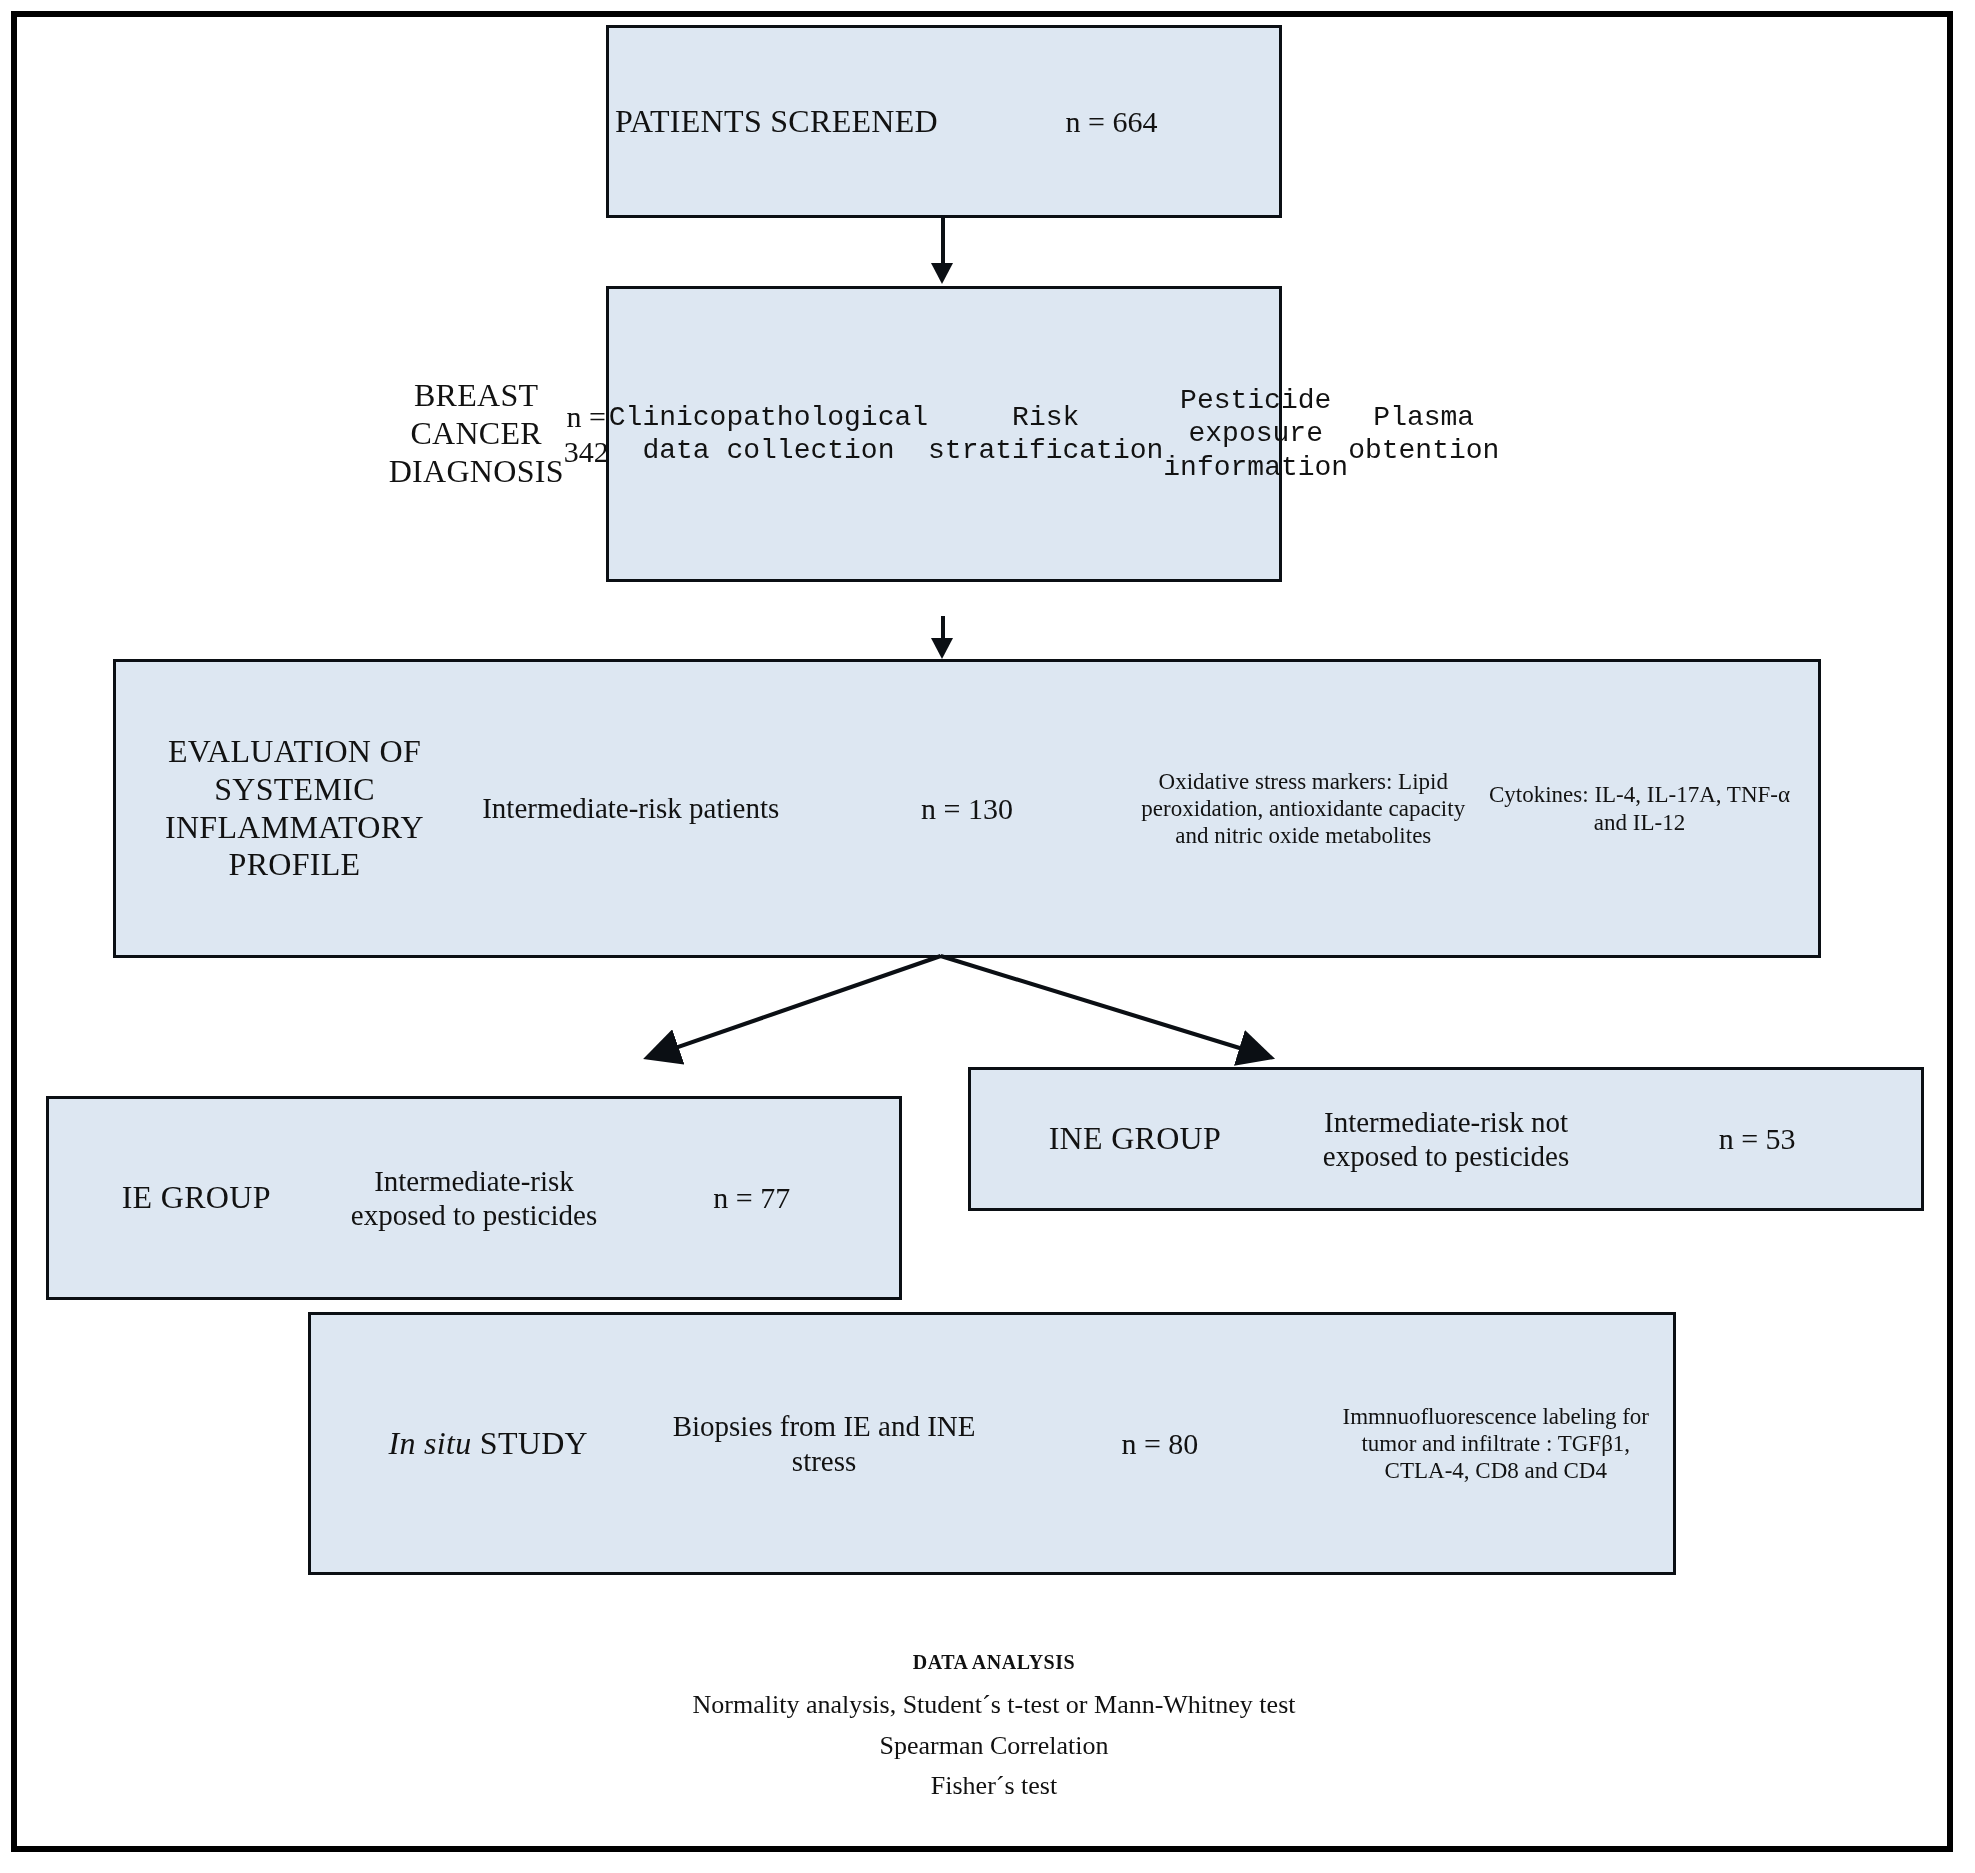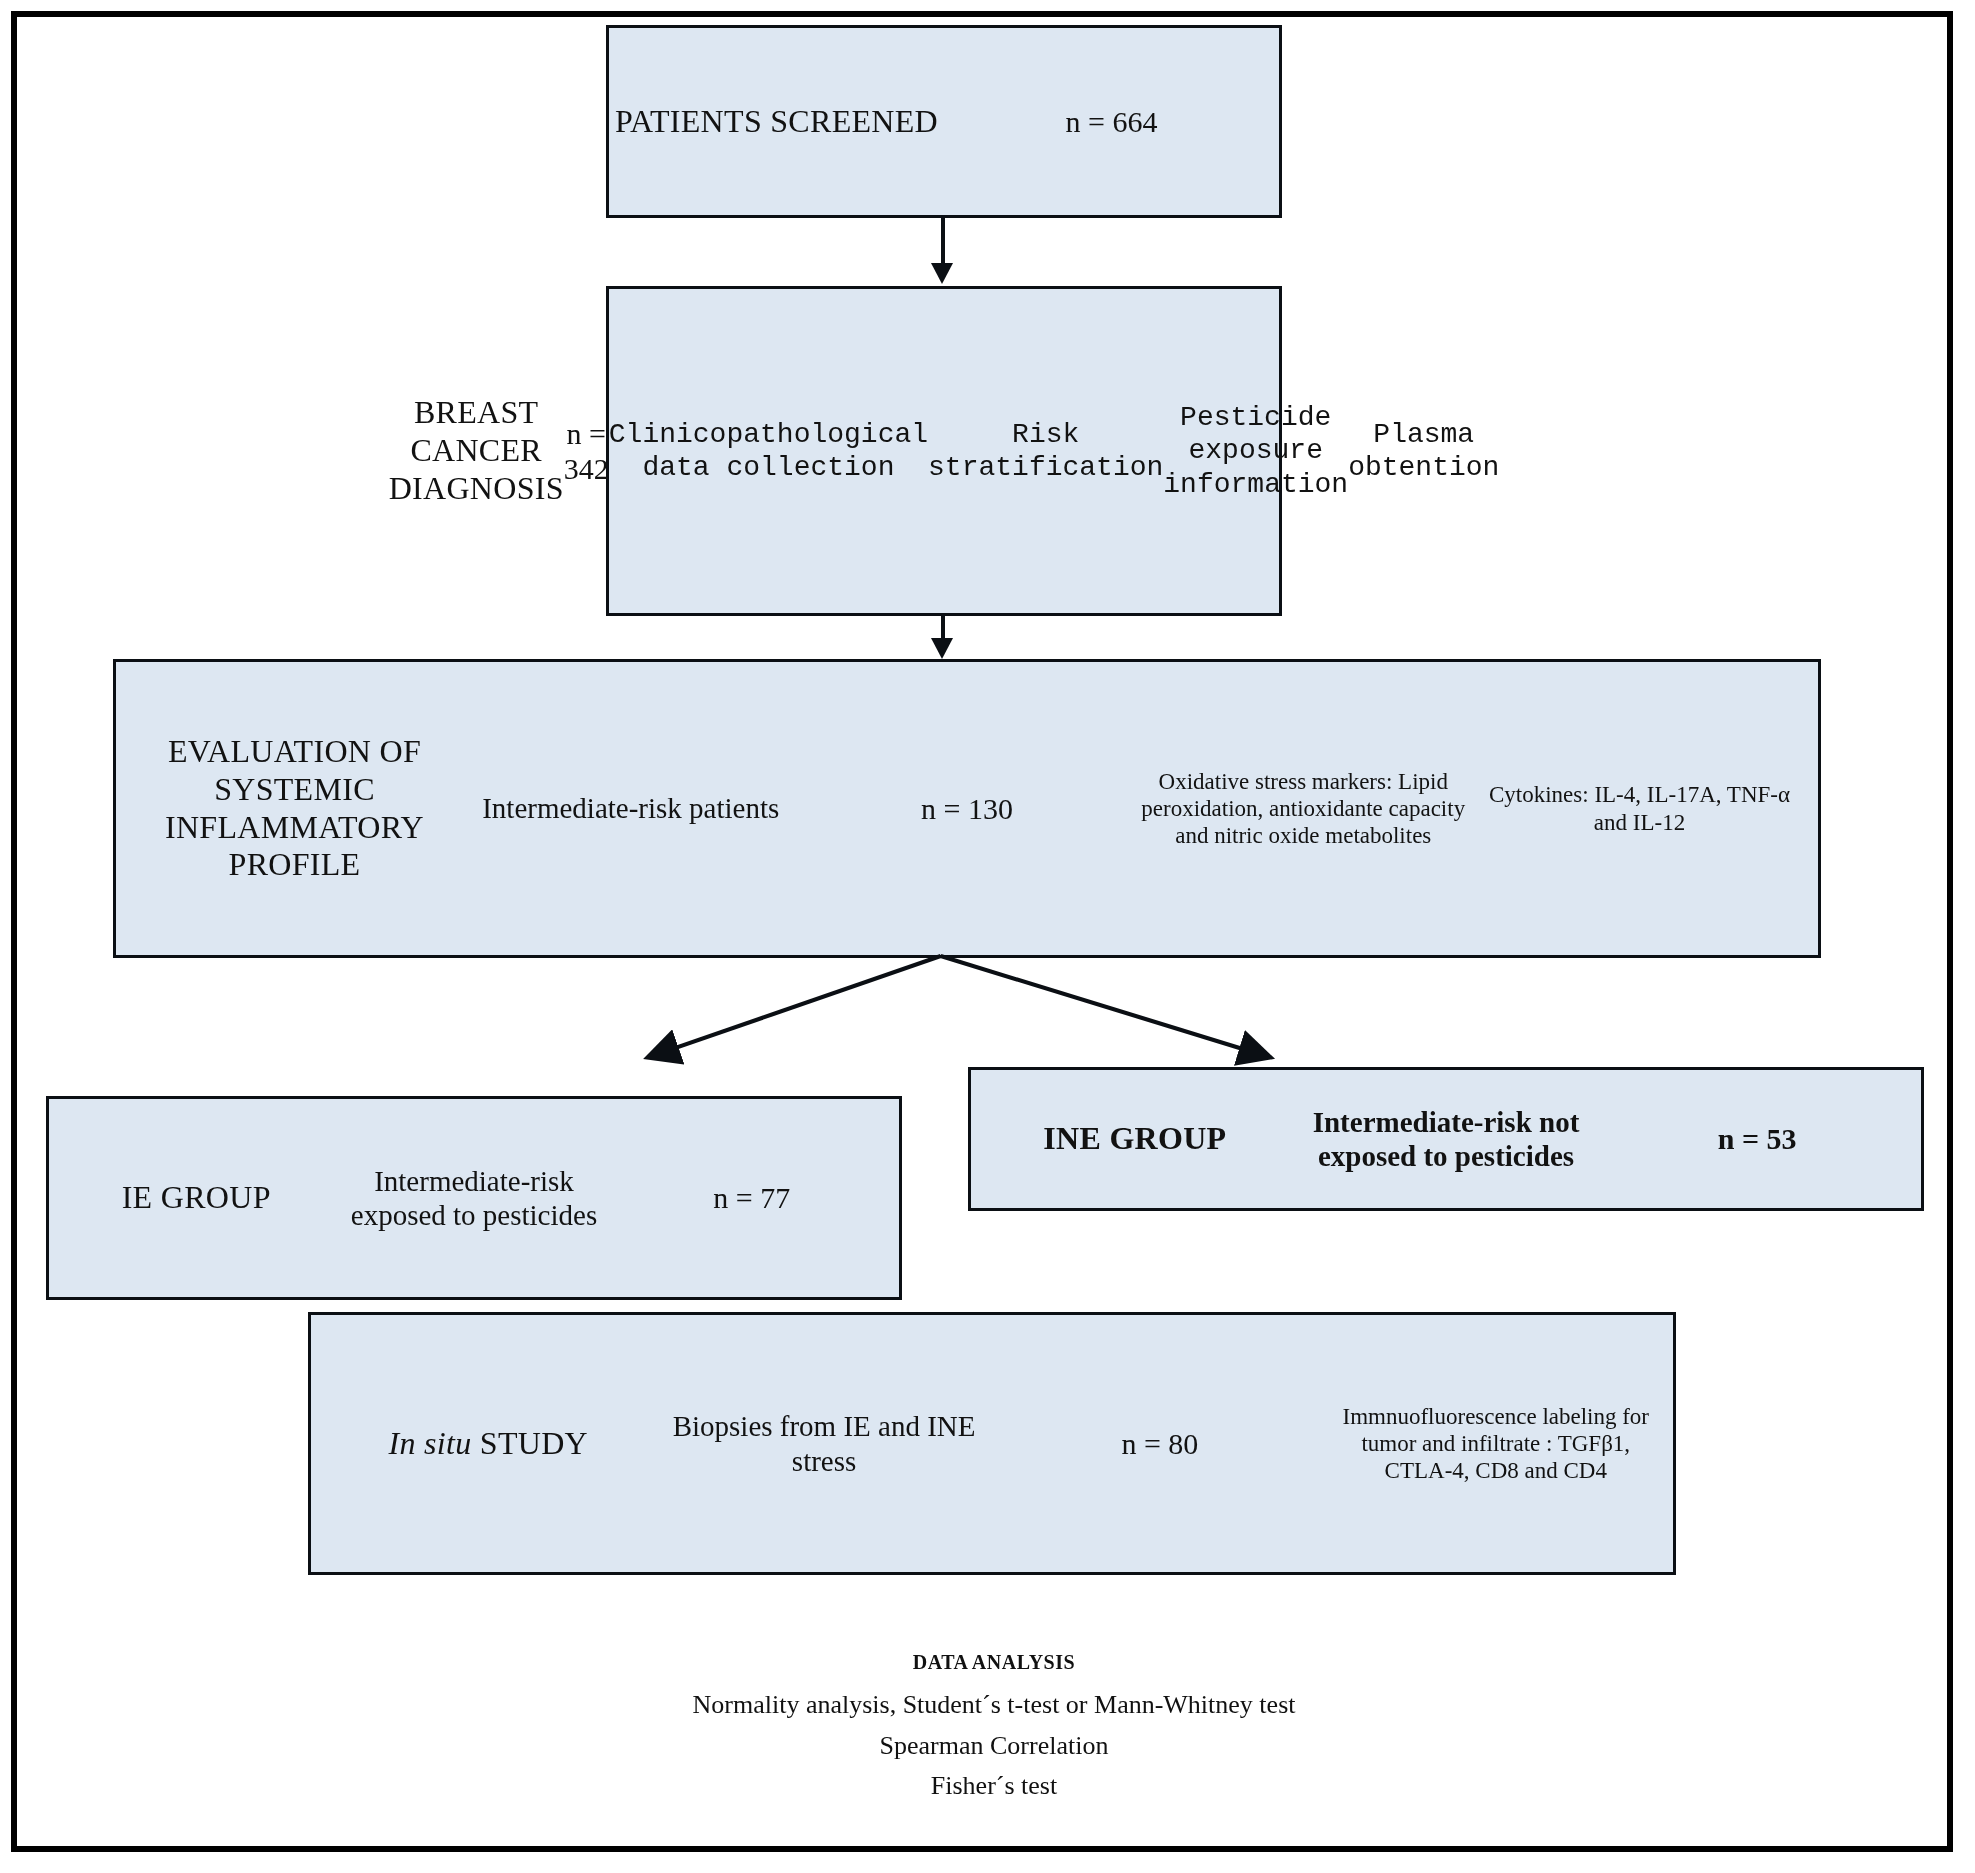--- a/index.html
+++ b/index.html
@@ -33,21 +33,21 @@
 
   <div class="box" style="left:606px;top:25px;width:676px;height:193px;">
     <span class="ln t-big">PATIENTS SCREENED</span>
     <span class="gap6"></span>
     <span class="ln t-n">n = 664</span>
   </div>
 
   <div class="vline" style="left:941px;top:217px;height:52px;"></div>
   <div class="arrowhead" style="left:931px;top:263px;"></div>
 
-  <div class="box" style="left:606px;top:286px;width:676px;height:330px;padding:7.2px 9.3px;">
+  <div class="box" style="left:606px;top:286px;width:676px;height:296px;padding:7.2px 9.3px;">
     <span class="ln t-big">BREAST CANCER DIAGNOSIS</span>
     <span class="gap6"></span>
     <span class="ln t-n">n = 342</span>
     <span class="gap6"></span>
     <span class="ln t-sm">Clinicopathological  data collection</span>
     <span class="ln t-sm">Risk stratification</span>
     <span class="ln t-sm">Pesticide exposure information</span>
     <span class="ln t-sm">Plasma obtention</span>
   </div>
 
@@ -74,21 +74,21 @@
     <line x1="1817" y1="2" x2="2448" y2="196" stroke="#0b0f14" stroke-width="8" marker-end="url(#ah)"></line>
   </svg>
 
   <div class="box" style="left:46px;top:1067px;width:856px;height:204px;padding:5.2px 8.3px;margin-top:29px;">
     <span class="ln t-big">IE GROUP</span>
     <span class="ln t-mid">Intermediate-risk  exposed to pesticides</span>
     <span class="gap6"></span>
     <span class="ln t-n">n = 77</span>
   </div>
 
-  <div class="box" style="left:968px;top:1067px;width:956px;height:144px;padding:5.2px 8.3px;font-weight:bold;">
+  <div class="box" style="left:968px;top:1067px;width:956px;height:144px;padding:5.2px 8.3px;">
     <span class="ln t-big">INE GROUP</span>
     <span class="ln t-mid">Intermediate-risk  not exposed to pesticides</span>
     <span class="gap6"></span>
     <span class="ln t-n">n = 53</span>
   </div>
 
   <div class="box" style="left:308px;top:1312px;width:1368px;height:263px;padding:5.2px 9.3px;">
     <span class="ln t-big"><em class="ital">In situ</em><span> STUDY</span></span>
     <span class="ln t-mid">Biopsies from IE and INE stress</span>
     <span class="gap12"></span>

